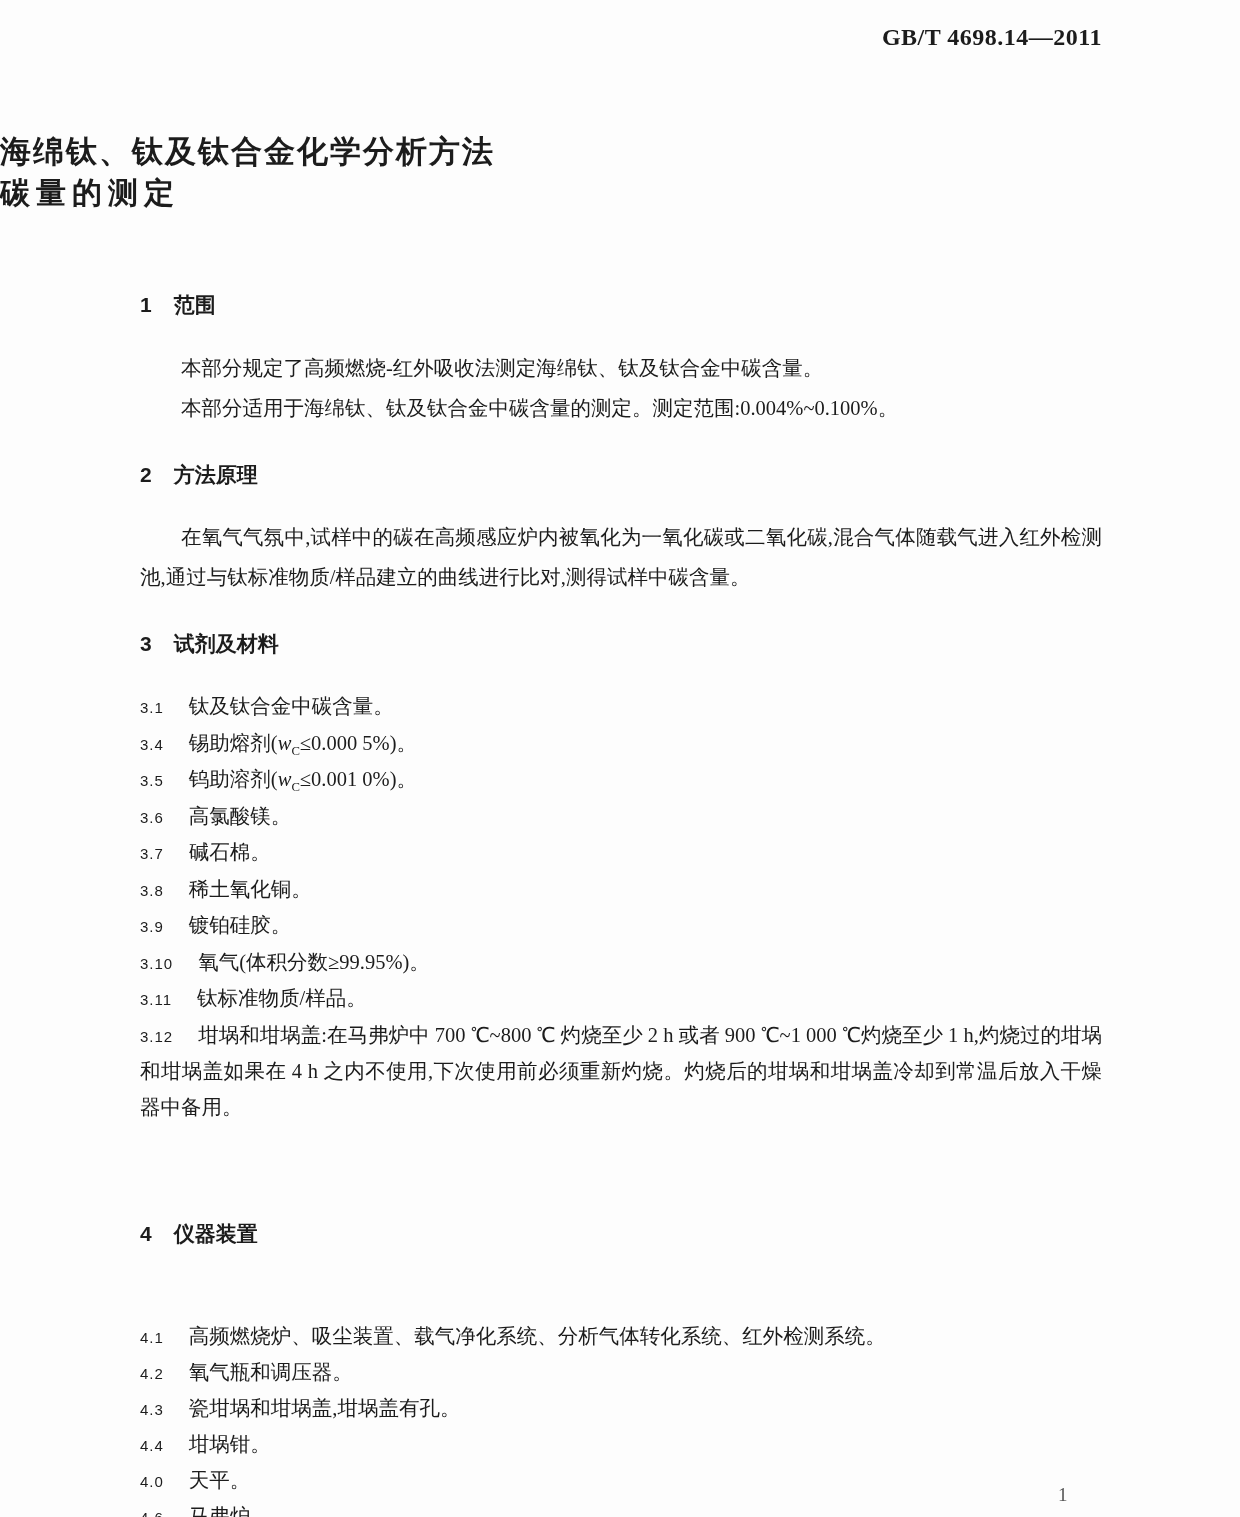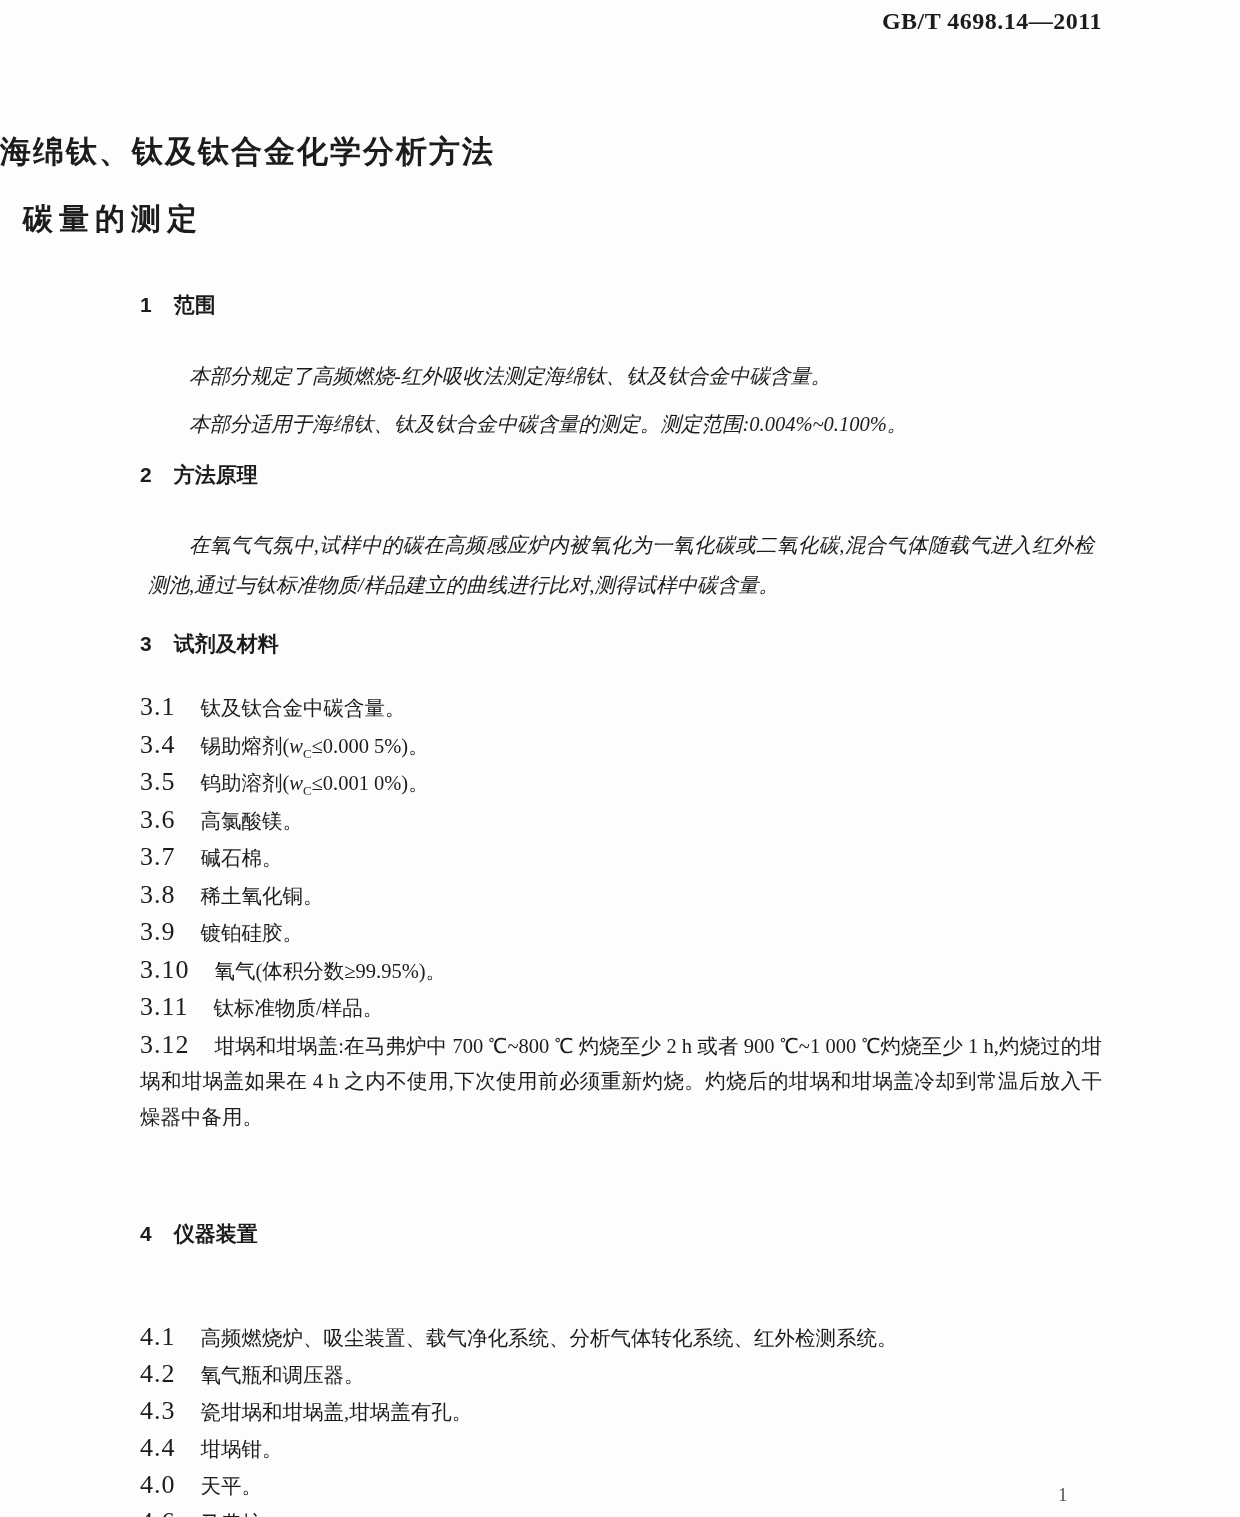--- a/index.html
+++ b/index.html
@@ -11,44 +11,43 @@
     position: relative;
     width: 1240px;
     height: 1517px;
     background: #fdfdfd;
     overflow: hidden;
     font-family: "Liberation Serif", serif;
     color: #1c1c1c;
   }
   .header-code {
     position: absolute;
-    top: 8px;
+    top: 24px;
     right: 138px;
     font-family: "Liberation Serif", serif;
     font-weight: bold;
     font-size: 24px;
     letter-spacing: 0.5px;
   }
   .doc-title {
     position: absolute;
     top: 131px;
     left: 0;
     width: 100%;
     font-family: "Liberation Sans", sans-serif;
     font-weight: bold;
   }
   .title-line1 {
     font-size: 31px;
     letter-spacing: 2px;
   }
   .title-line2 {
     font-size: 30px;
-    margin-top: 26px;
+    margin-top: 0;
     letter-spacing: 6px;
-    padding-left: 23px;
   }
   .sec-heading {
     position: absolute;
     left: 140px;
     font-family: "Liberation Sans", sans-serif;
     font-weight: bold;
     font-size: 21px;
   }
   .sec-num { margin-right: 22px; }
   #sec1 { top: 291px; text-align: right; }
@@ -57,39 +56,38 @@
   #sec4 { top: 1220px; }
   .para-block {
     position: absolute;
     left: 140px;
     width: 962px;
     font-size: 20.5px;
     line-height: 40px;
     text-align: justify;
   }
   .para-block p {
-    margin: 8px;
+    margin: 0;
     text-indent: 2em;
-    font-style: italic;
   }
   #s1-paras { top: 348px; }
   #s2-para  { top: 517px; }
   .items {
     position: absolute;
     left: 140px;
     width: 962px;
     font-size: 20.5px;
     text-align: justify;
   }
   #s3-items { top: 689px;  line-height: 35.5px; }
   #s4-items { top: 1319px; line-height: 35px; }
   .item { margin: 0; }
   .item-num {
-    font-family: Liberation Serif, serif;
-    font-size: 26px;
+    font-family: Liberation Sans, sans-serif;
+    font-size: 15px;
     letter-spacing: 1px;
     margin-right: 25px;
   }
   .item-text sub {
     font-size: 0.62em;
     line-height: 0;
   }
   .var { font-style: italic; }
   .page-num {
     position: absolute;

